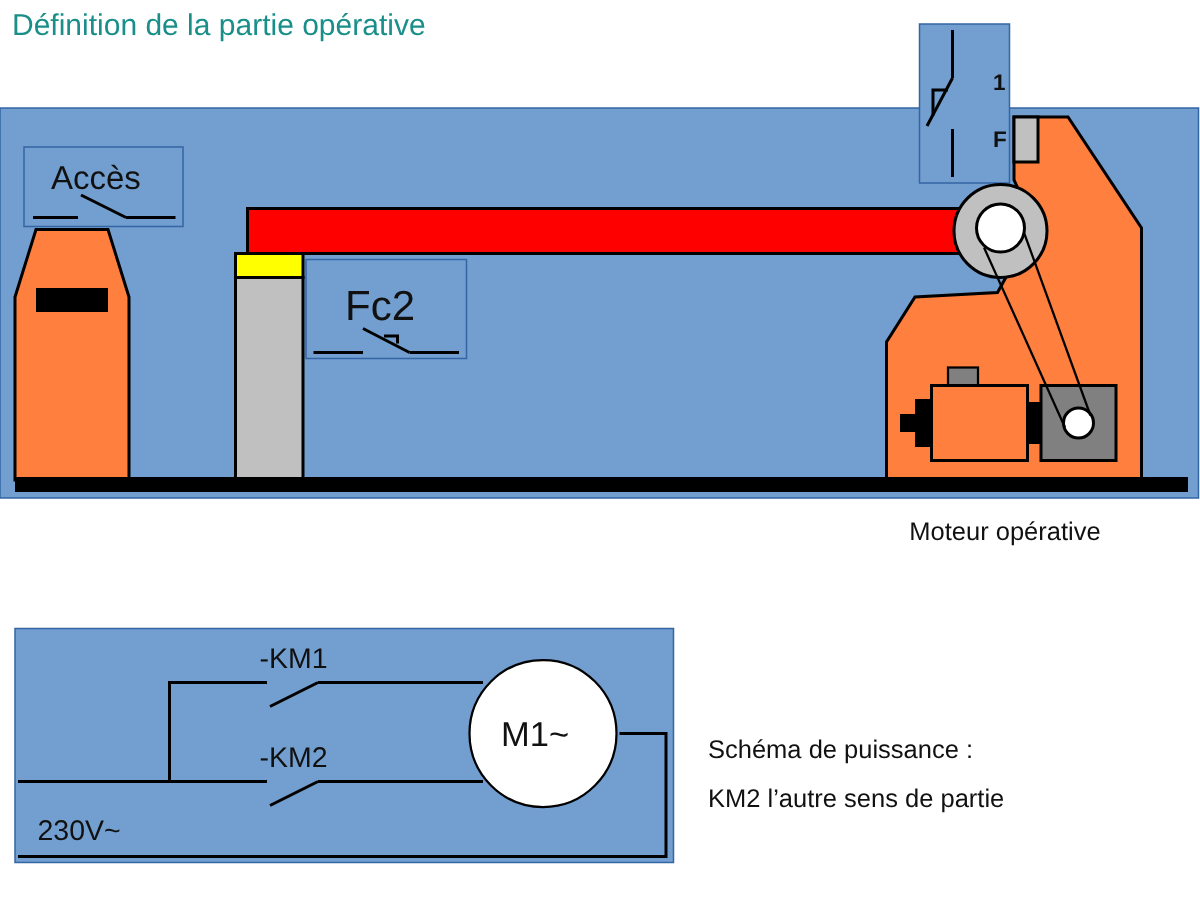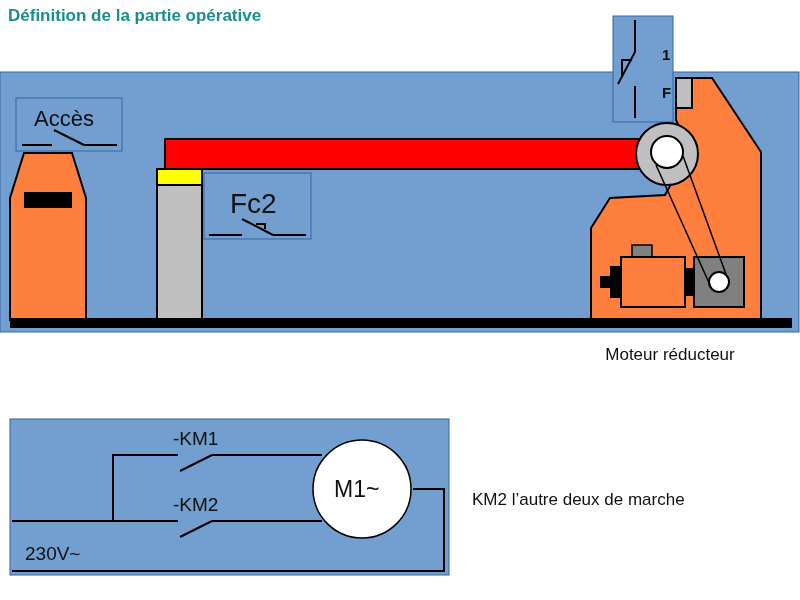--- a/index.html
+++ b/index.html
@@ -1,18 +1,18 @@
 <!DOCTYPE html>
 <html><head>
   <meta charset="utf-8">
   <style>
     html, body { margin:0; padding:0; background:#ffffff; }
     body { width:800px; height:600px; position:relative; overflow:hidden;
            font-family:"Liberation Sans", sans-serif; }
-    .title { position:absolute; left:8px; top:6px; font-size:17px; font-weight:bold; color:#1a8f8a; }
+    .title { position:absolute; left:8px; top:6px; font-size:20px; font-weight:normal; color:#1a8f8a; }
     svg { position:absolute; left:0; top:0; }
     .caption { position:absolute; font-size:17px; color:#111; }
     .cap-motor { left:560px; top:343px; width:220px; text-align:center; line-height:24px; }
     .notes { left:472px; top:483px; line-height:33px; font-size:17px; }
     .notes div { white-space:nowrap; }
   </style>
 </head>
 <body>
 
 <div class="title">Définition de la partie opérative</div>
@@ -88,18 +88,19 @@
     <polyline points="413,489 444,489 444,571 12,571"></polyline>
   </g>
   <text x="173" y="445" font-size="19" font-family="Liberation Sans, sans-serif" fill="#111">-KM1</text>
   <text x="173" y="511" font-size="19" font-family="Liberation Sans, sans-serif" fill="#111">-KM2</text>
   <circle cx="362" cy="489" r="49" fill="#fff" stroke="#000" stroke-width="1.5"></circle>
   <text x="334" y="497" font-size="23" font-family="Liberation Sans, sans-serif" fill="#111">M1~</text>
   <text x="25" y="560" font-size="19" font-family="Liberation Sans, sans-serif" fill="#111">230V~</text>
 </svg>
 
 <div class="caption cap-motor">
-  <div>Moteur réducteur</div>
+  <div>Moteur opérative</div>
 </div>
 
 <div class="caption notes">
-  <div>KM2 l’autre deux de marche</div>
+  <div>Schéma de puissance :</div>
+  <div>KM2 l’autre sens de partie</div>
 </div>
 
 </body></html>

